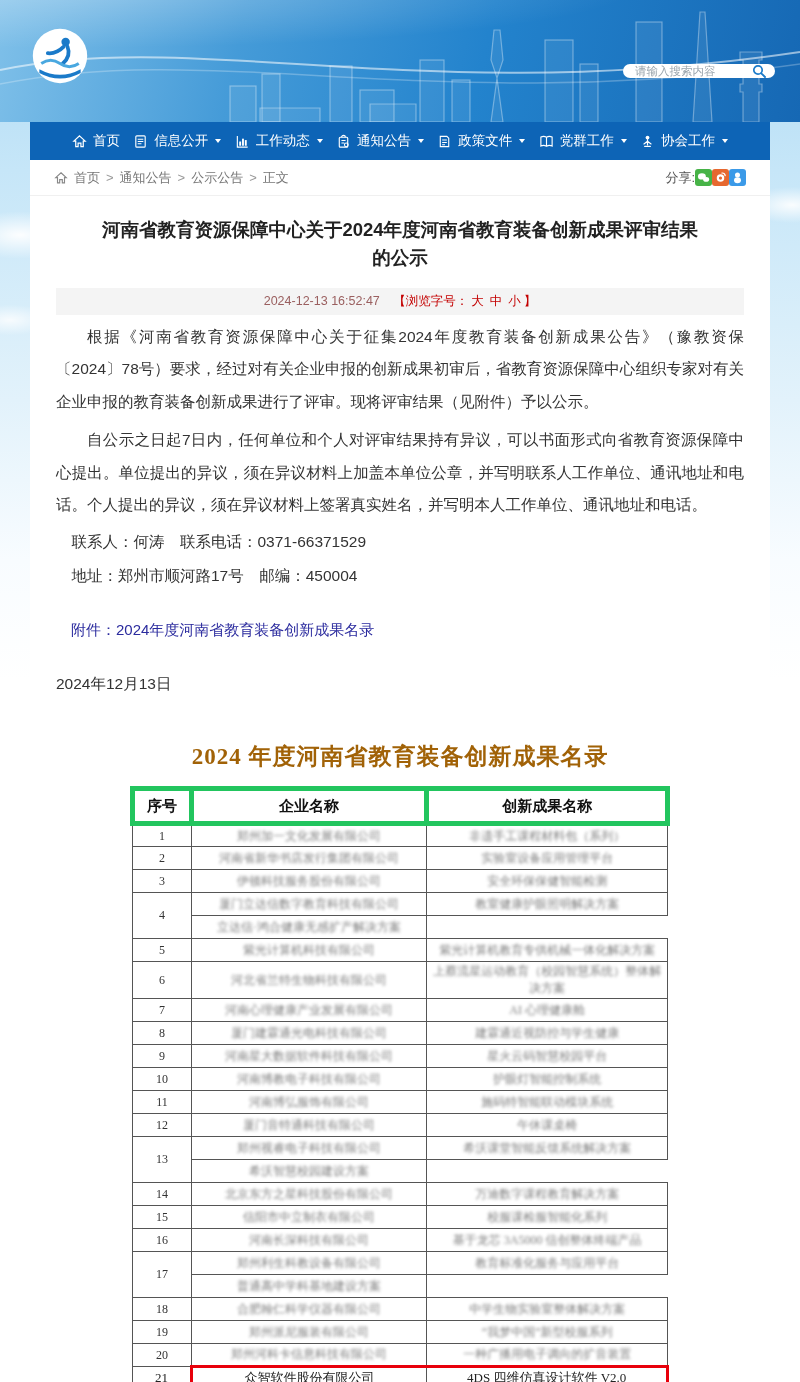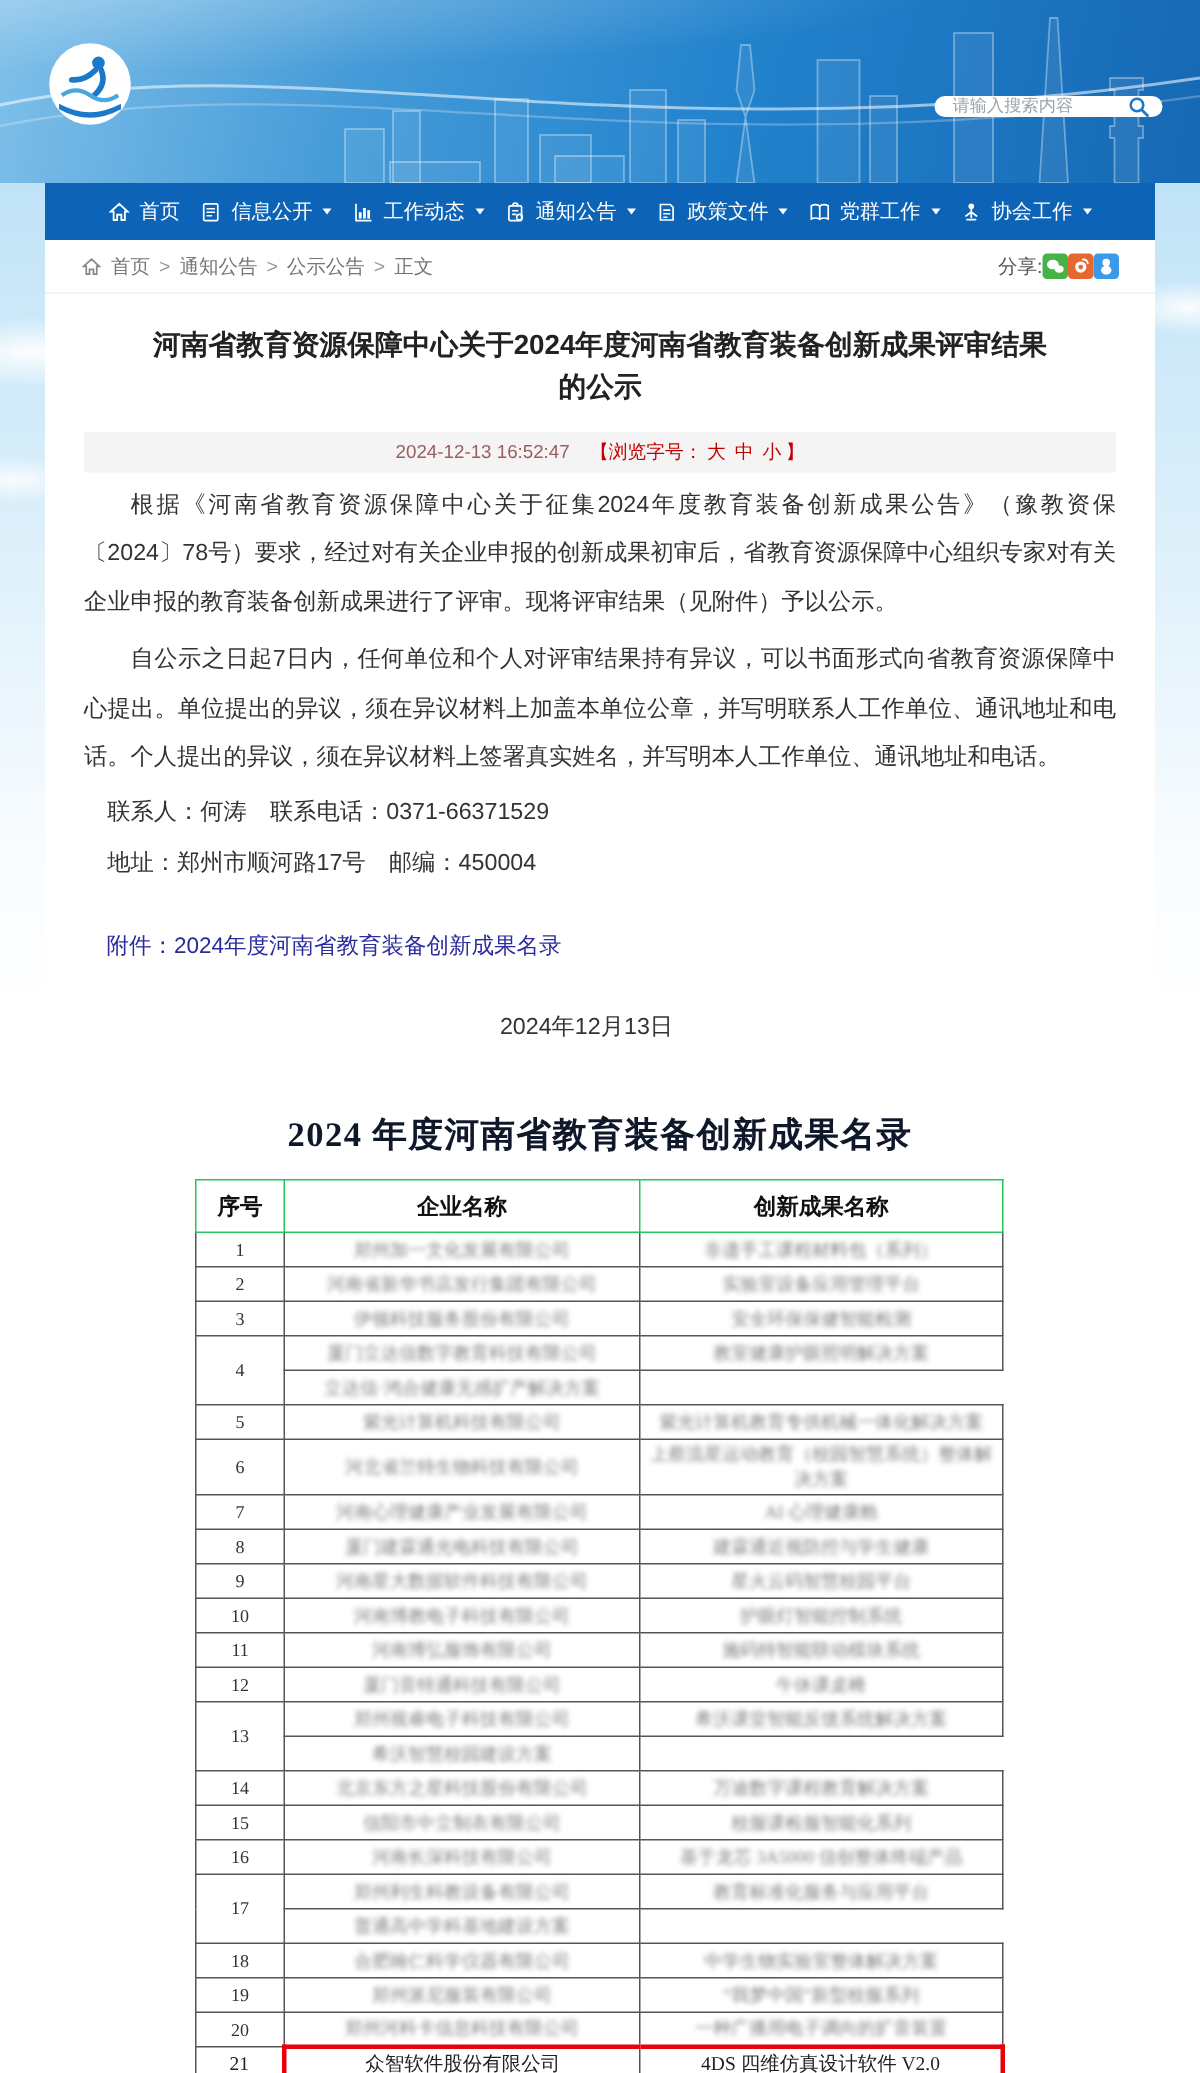--- a/index.html
+++ b/index.html
@@ -57,27 +57,27 @@
   .card h1 { text-align:center; font-size:18.5px; color:#222; padding:20px 40px 12px; line-height:1.5; }
   .meta { background:#f4f4f4; height:27px; line-height:27px; text-align:center; font-size:12.5px; margin-top:4px; }
   .meta-time { color:#9a5f5f; margin-right:10px; }
   .meta-browse, .meta-browse a { color:#c30000; }
   .meta-browse a { text-decoration:none; cursor:pointer; margin:0 3px; }
   .para { margin-top:6px; font-size:15.5px; color:#333; line-height:2.1; text-align:justify; text-indent:2em; }
   .line { font-size:15.5px; color:#333; line-height:1.85; padding-left:1em; margin-top:6px; }
   .attach { margin-top:30px; padding-left:1em; font-size:15px; }
   .attach span { color:#2b2b9e; }
   .attach a { color:#2b2b9e; text-decoration:none; cursor:pointer; }
-  .sign-date { text-align:center; padding-right:18px; margin-top:34px; font-size:15.5px; color:#333; }
-  
-  .tbl-title { margin-top:46px; text-align:center; font-size:23px; font-weight:600; color:#0f172a;
+  .sign-date { text-align:left; padding-right:18px; margin-top:34px; font-size:15.5px; color:#333; }
+  
+  .tbl-title { margin-top:46px; text-align:center; font-size:23px; font-weight:600; color:#a16207;
     font-family:"Liberation Serif","DejaVu Serif",serif; letter-spacing:1px; }
   table.results { margin:14px auto 0; border-collapse:collapse; width:540px;
     font-family:"Liberation Serif","DejaVu Serif",serif; }
-  .results th { border:1px solid #22c55e; height:35px; font-size:15px; font-weight:bold; color:#111;
+  .results th { border:5px solid #22c55e; height:35px; font-size:15px; font-weight:bold; color:#111;
     background:#fff; text-align:center; }
   .results td { border:1px solid #555; height:23px; font-size:12px; color:#333; text-align:center;
     padding:1px 4px; }
   .c-no { width:68px; }
   .c-co { width:182px; }
   .c-re { width:290px; }
   .btxt { display:inline-block; filter:blur(1.7px); opacity:.72; color:#4a4a4a; }
   td.hl-l { border-top:3px solid #e8000b; border-bottom:3px solid #e8000b; border-left:3px solid #e8000b; }
   td.hl-r { border-top:3px solid #e8000b; border-bottom:3px solid #e8000b; border-right:3px solid #e8000b; }
   tr.clear-row td { font-size:13px; color:#222; }

